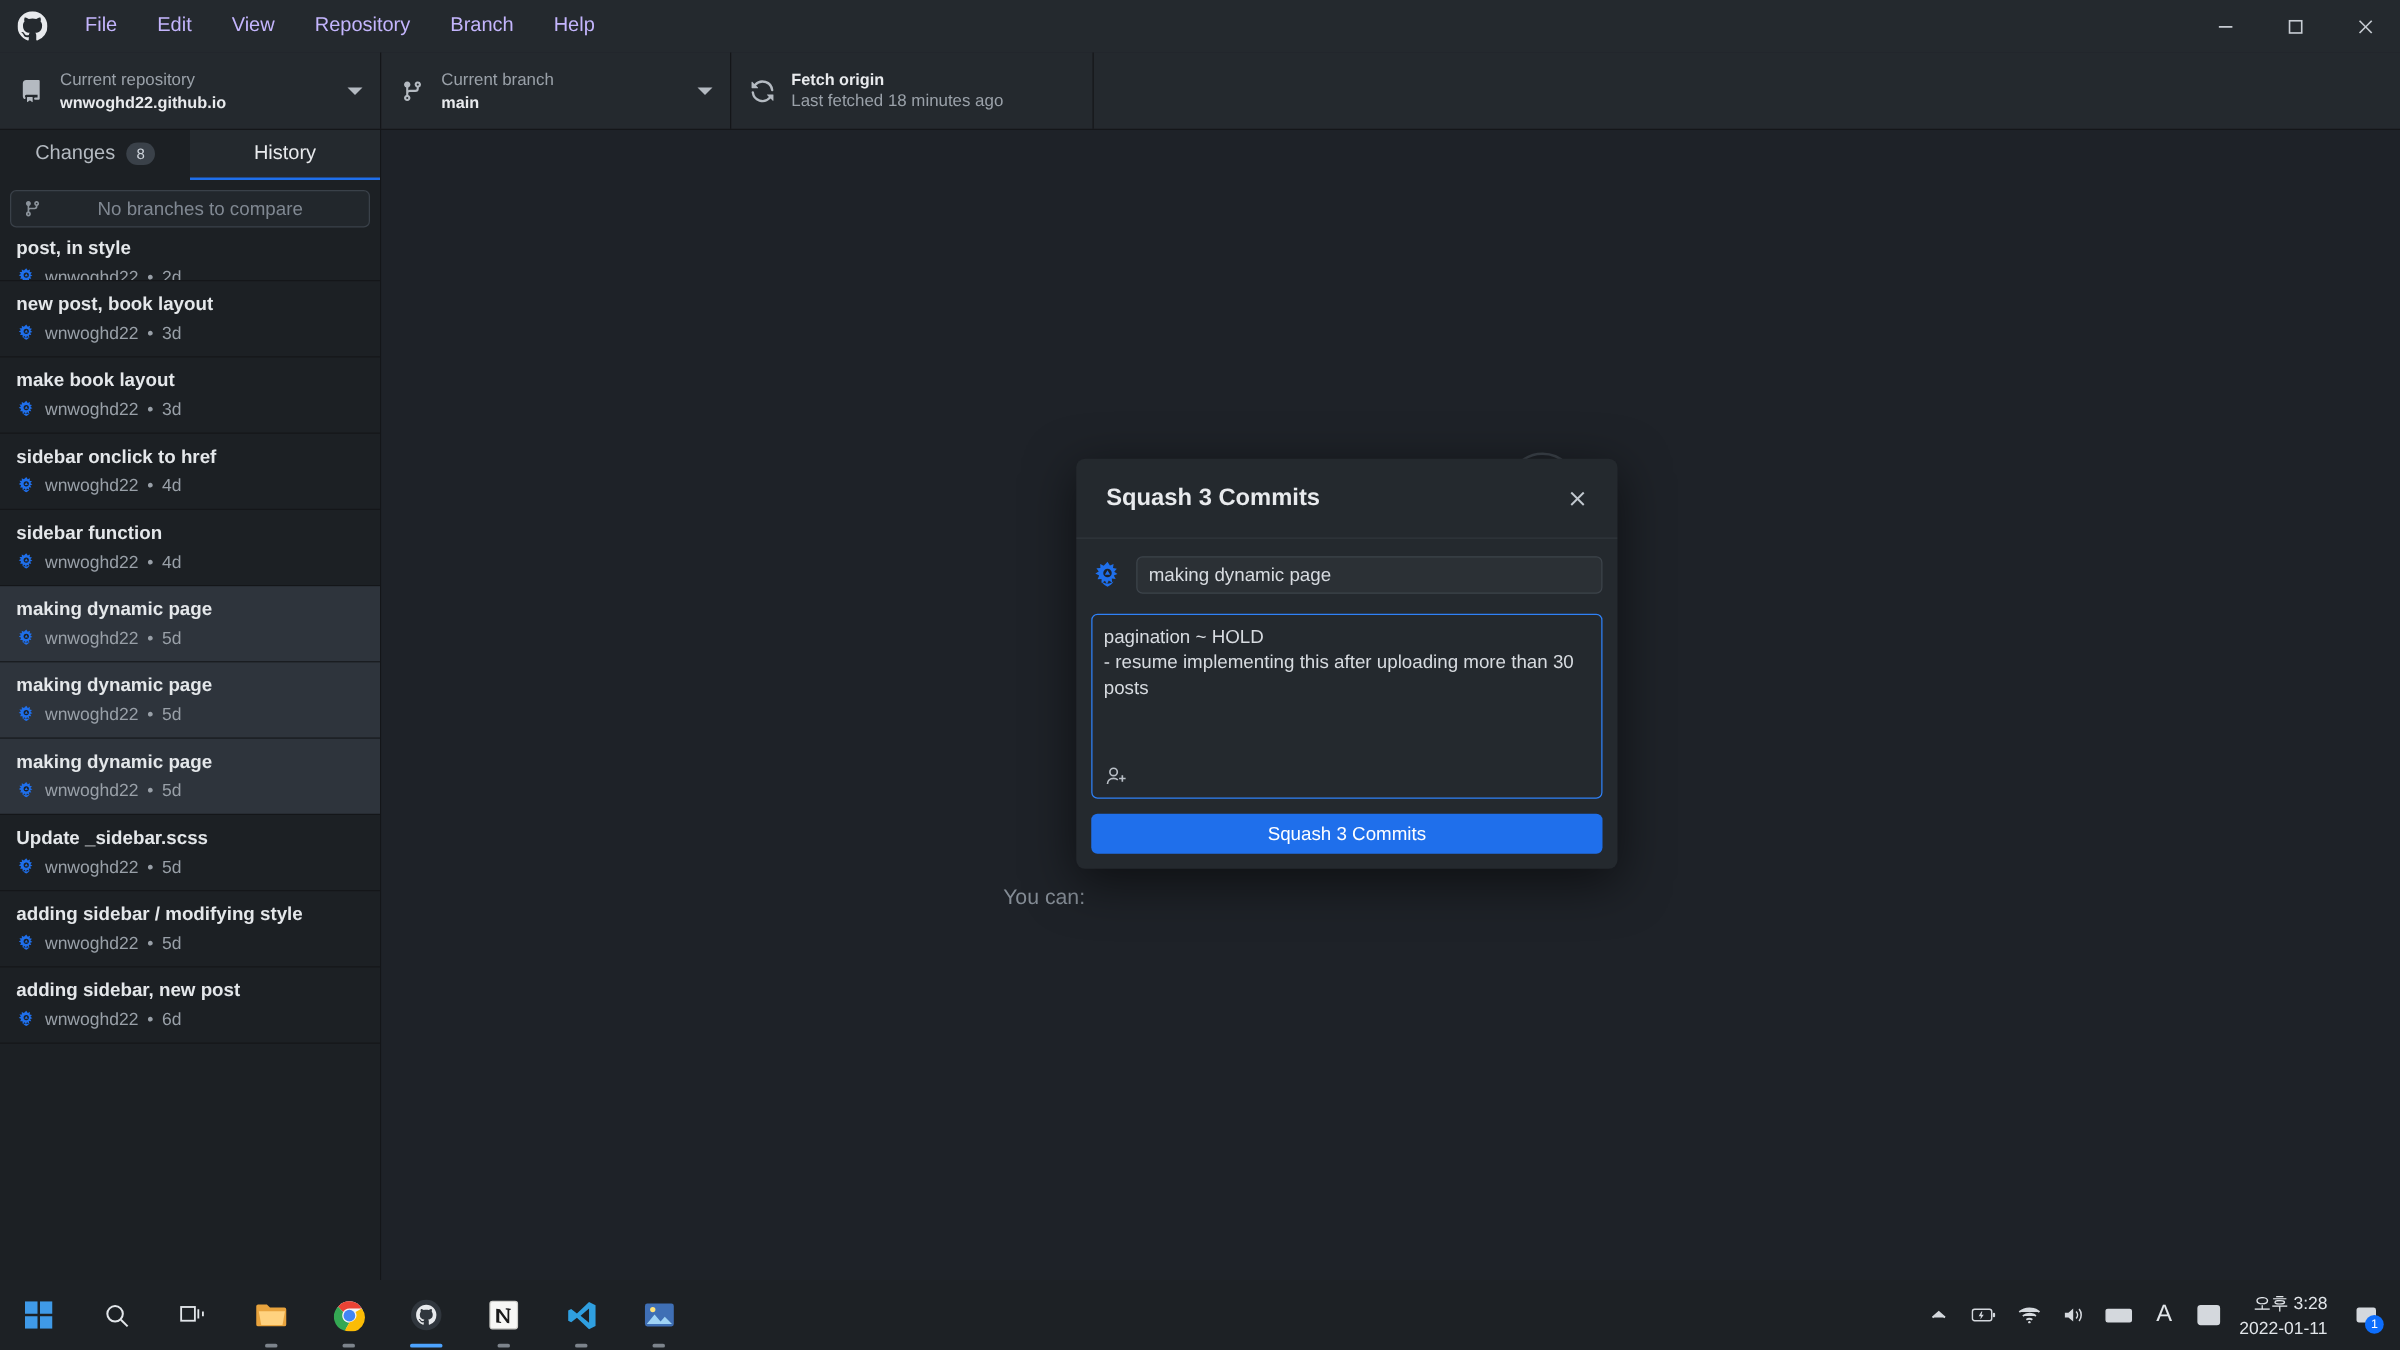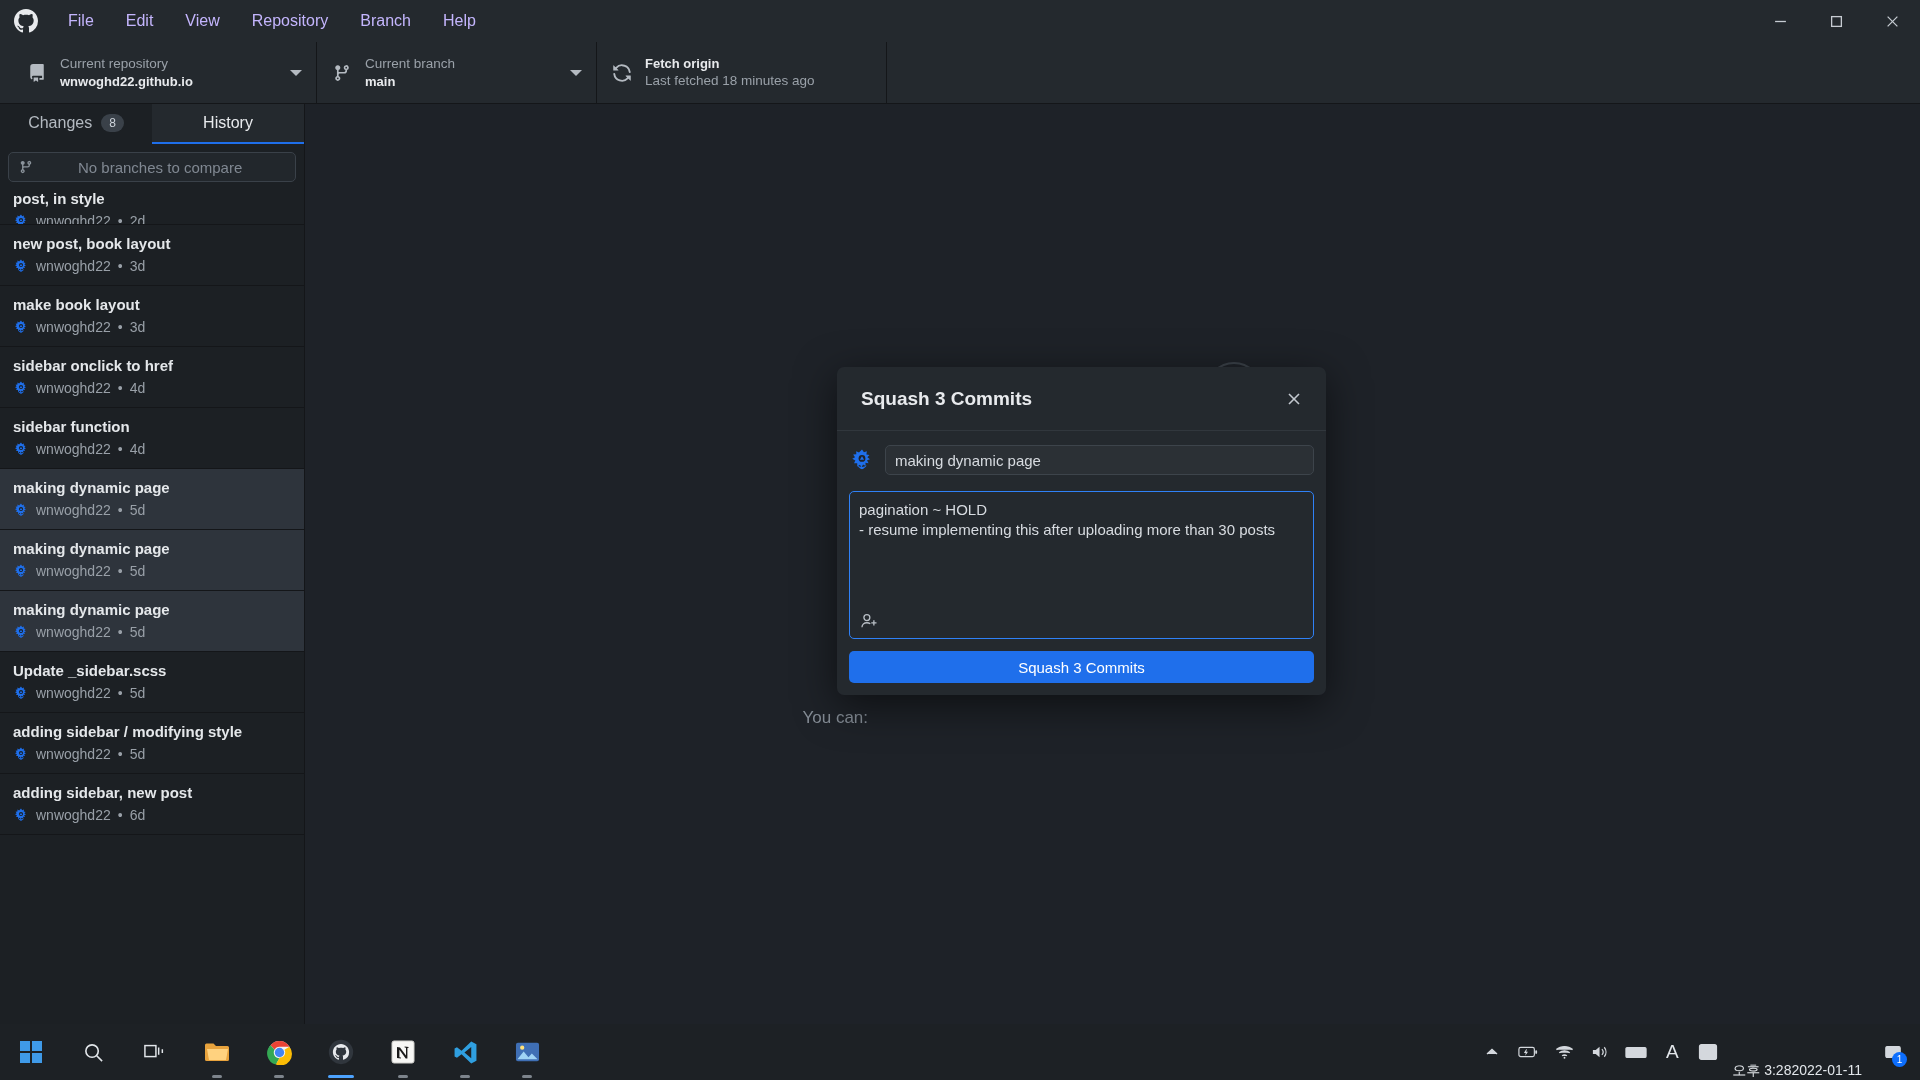--- a/index.html
+++ b/index.html
@@ -29,21 +29,21 @@
     color:#c7ccd3;
   }
   .wc svg { width:13px; height:13px; stroke:#c7ccd3; stroke-width:1.2; fill:none; }
 
   
   .toolbar { height:62px; display:flex; background:#24292e; border-bottom:1px solid #141619; }
   .tb-btn {
     display:flex; align-items:center; gap:12px; padding:0 14px;
     border-right:1px solid #141619; position:relative; cursor:default;
   }
-  .tb-repo { width:305px;margin-left:12px; }
+  .tb-repo { width:305px; }
   .tb-branch { width:280px; }
   .tb-fetch { width:290px; }
   .tb-icon { width:22px; display:flex; align-items:center; justify-content:center; flex:0 0 22px; }
   .tb-icon svg { fill:#b4bac1; }
   .tb-text { display:flex; flex-direction:column; justify-content:center; flex:1; min-width:0; }
   .tb-label { font-size:13.5px; color:#9aa1a9; line-height:1.35; }
   .tb-value {
     font-size:13px; color:#e8eaed; font-weight:bold; line-height:1.35;
     white-space:nowrap; overflow:hidden; text-overflow:ellipsis;
   }
@@ -120,21 +120,21 @@
   .bs-li {
     font-size:17px; color:#848c95; line-height:1.95; position:relative; padding-left:20px;
   }
   .bs-li::before {
     content:"•"; position:absolute; left:0; color:#6b737c;
   }
 
   
   .overlay { position:absolute; inset:0; }
   .modal {
-    position:absolute; left:532px; top:263px; width:489px;
+    position:absolute; left:556px; top:263px; width:433px;
     background:#24292e; border-radius:7px;
     box-shadow:0 10px 40px rgba(0,0,0,.55);
     overflow:hidden;
   }
   .modal-header {
     height:64px; display:flex; align-items:center; padding:0 24px;
     border-bottom:1px solid #31373d; position:relative;
   }
   .modal-title { font-size:19px; font-weight:bold; color:#e8eaed; }
   .modal-close {
@@ -189,21 +189,21 @@
   }
   .tk.active::after { width:26px; background:#4da3ff; }
   .tk.open::after { width:10px; background:#7d848c; }
   .tray { margin-left:auto; display:flex; align-items:center; height:56px; padding-right:8px; }
   .tray-ic {
     width:36px; height:56px; display:flex; align-items:center; justify-content:center;
     color:#d4d8dd;
   }
   .tray-ic svg { fill:#d4d8dd; }
   .clock {
-    display:flex; flex-direction:row; align-items:flex-end; justify-content:center;
+    display:flex; flex-direction:column; align-items:flex-end; justify-content:center;
     padding:0 12px 0 6px; font-size:14px; color:#e2e6ea; line-height:1.45; height:56px;
   }
   .notif { width:38px; height:56px; display:flex; align-items:center; justify-content:center; position:relative;}
   .notif svg { fill:#d4d8dd; }
   .notif-badge {
     position:absolute; right:5px; bottom:13px; background:#0d6efd; color:#fff;
     font-size:10px; border-radius:50%; width:15px; height:15px;
     display:flex; align-items:center; justify-content:center;
   }
 </style>

